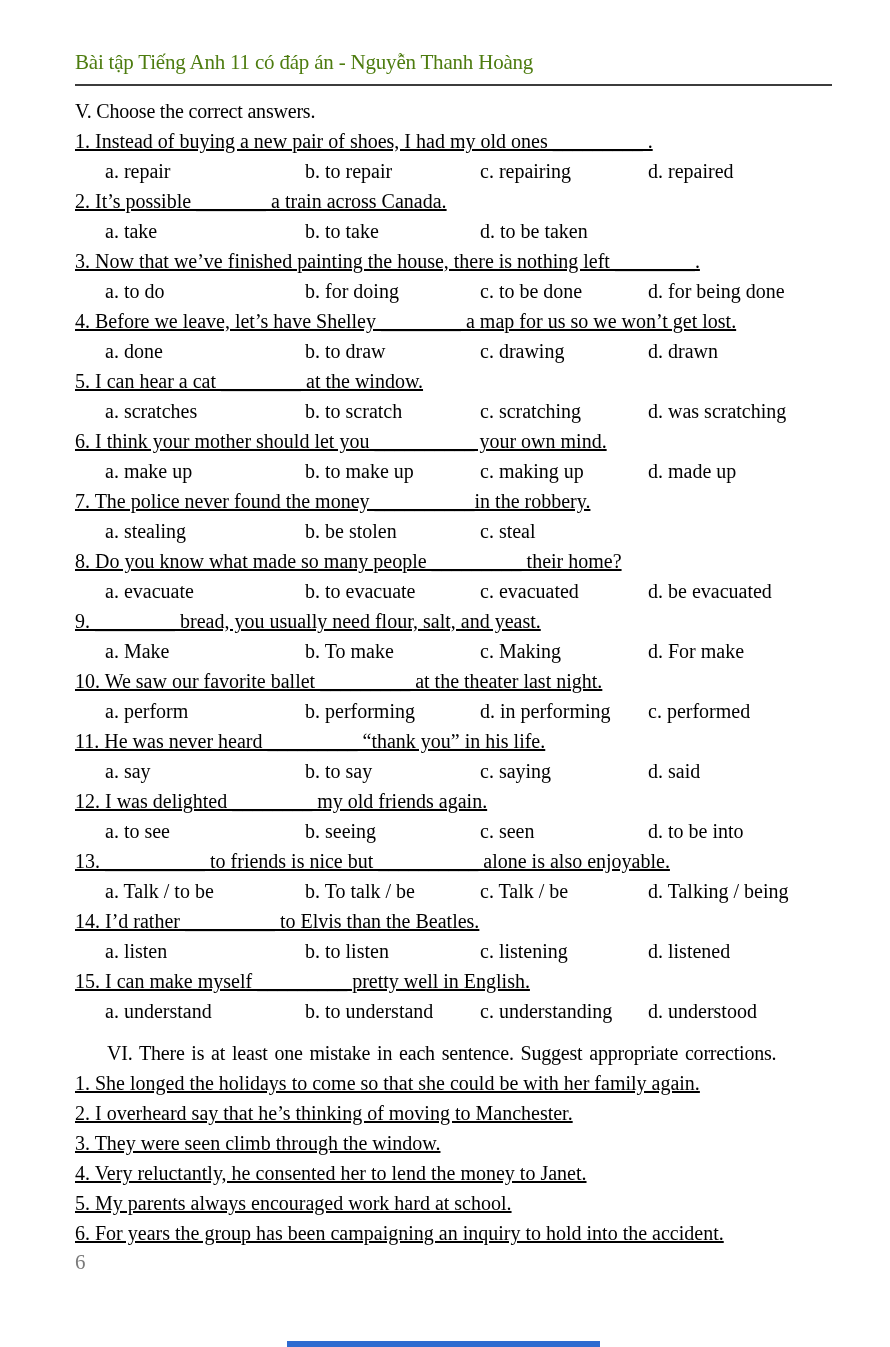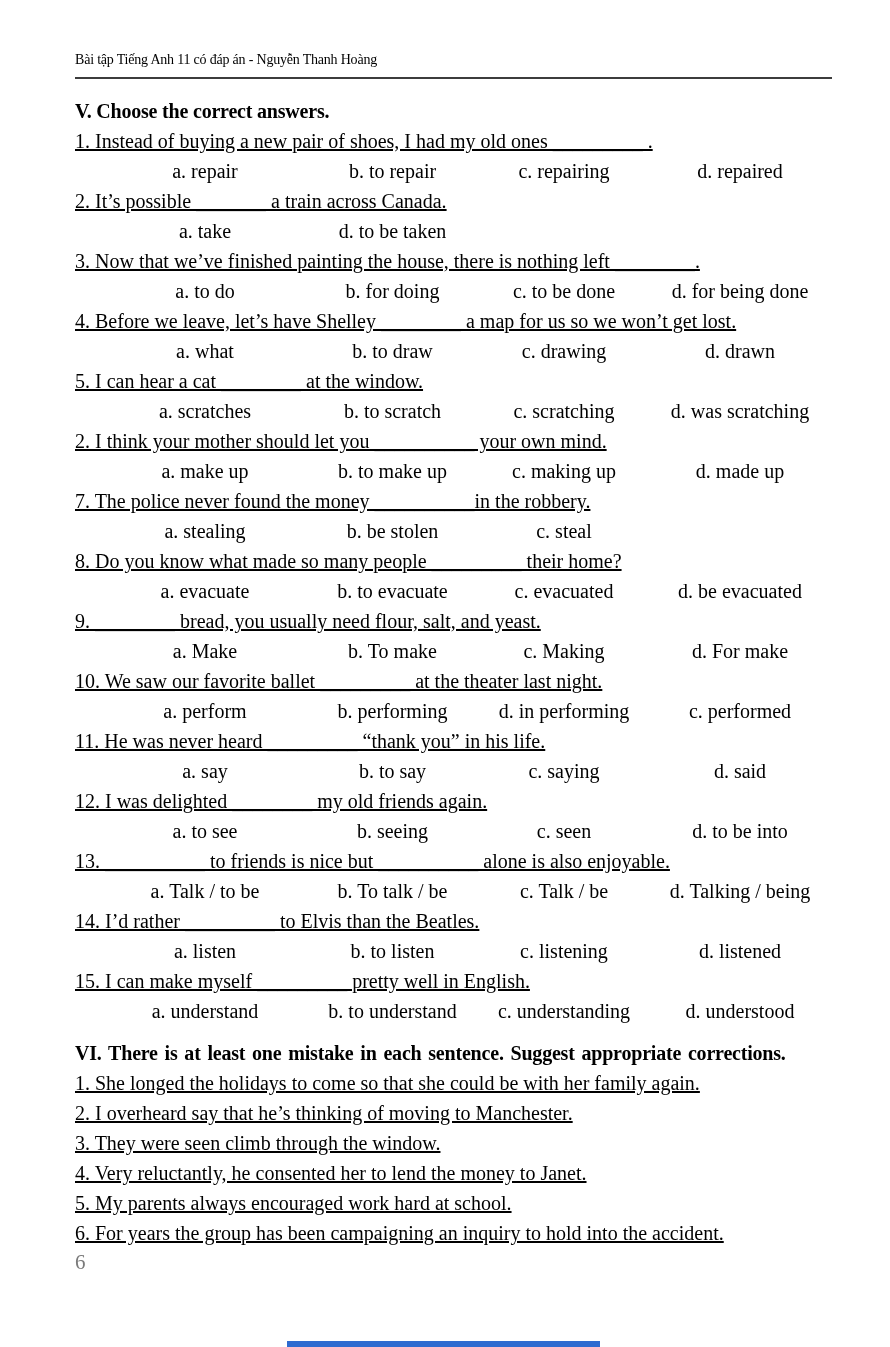--- a/index.html
+++ b/index.html
@@ -18,61 +18,61 @@
   }
   .header {
     position: absolute;
     top: 50px;
     left: 75px;
     right: 58px;
     padding-bottom: 9px;
     border-bottom: 2px solid #3c3c3c;
   }
   .header-title {
-    font-size: 14px;
-    color: #000000;
+    font-size: 21px;
+    color: #4d7c0f;
     letter-spacing: -0.2px;
     white-space: nowrap;
   }
   .content {
     position: absolute;
     top: 96px;
     left: 75px;
     right: 58px;
   }
   .section-heading {
-    font-weight: bold;
+    font-weight: normal;
     font-size: 20px;
     line-height: 30px;
     height: 30px;
     white-space: nowrap;
     letter-spacing: -0.2px;
   }
   .section-heading.vi {
     margin-top: 12px;
     word-spacing: 2px;
+    margin-left: 32px;
   }
   .q-text, .sentence {
     font-size: 20px;
     line-height: 30px;
     height: 30px;
     white-space: nowrap;
     text-decoration: underline;
   }
   .options {
     display: grid;
     grid-template-columns: 200px 175px 168px auto;
     padding-left: 30px;
     height: 30px;
   }
   .opt {
     font-size: 20px;
     line-height: 30px;
     white-space: nowrap;
-    text-align: center;
   }
   .page-number {
     position: absolute;
     top: 1250px;
     left: 75px;
     font-size: 21px;
     color: #7b7b7b;
   }
   .bottom-bar {
     position: absolute;
@@ -102,52 +102,53 @@
             <div class="opt">a. repair</div>
             <div class="opt">b. to repair</div>
             <div class="opt">c. repairing</div>
             <div class="opt">d. repaired</div>
           </div>
         </div>
         <div>
           <div class="q-text">2. It’s possible _______ a train across Canada.</div>
           <div class="options">
             <div class="opt">a. take</div>
+            <div class="opt">b. to take</div>
             <div class="opt">d. to be taken</div>
           </div>
         </div>
         <div>
           <div class="q-text">3. Now that we’ve finished painting the house, there is nothing left ________.</div>
           <div class="options">
             <div class="opt">a. to do</div>
             <div class="opt">b. for doing</div>
             <div class="opt">c. to be done</div>
             <div class="opt">d. for being done</div>
           </div>
         </div>
         <div>
           <div class="q-text">4. Before we leave, let’s have Shelley ________ a map for us so we won’t get lost.</div>
           <div class="options">
-            <div class="opt">a. what</div>
+            <div class="opt">a. done</div>
             <div class="opt">b. to draw</div>
             <div class="opt">c. drawing</div>
             <div class="opt">d. drawn</div>
           </div>
         </div>
         <div>
           <div class="q-text">5. I can hear a cat ________ at the window.</div>
           <div class="options">
             <div class="opt">a. scratches</div>
             <div class="opt">b. to scratch</div>
             <div class="opt">c. scratching</div>
             <div class="opt">d. was scratching</div>
           </div>
         </div>
         <div>
-          <div class="q-text">2. I think your mother should let you __________ your own mind.</div>
+          <div class="q-text">6. I think your mother should let you __________ your own mind.</div>
           <div class="options">
             <div class="opt">a. make up</div>
             <div class="opt">b. to make up</div>
             <div class="opt">c. making up</div>
             <div class="opt">d. made up</div>
           </div>
         </div>
         <div>
           <div class="q-text">7. The police never found the money __________in the robbery.</div>
           <div class="options">

